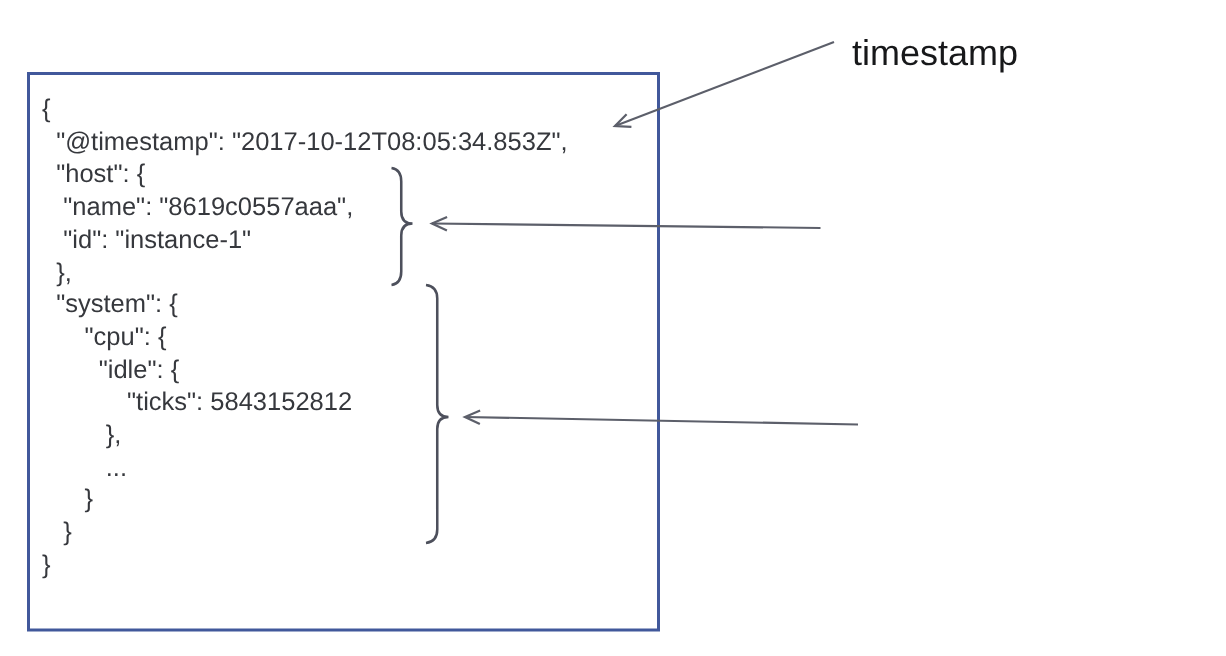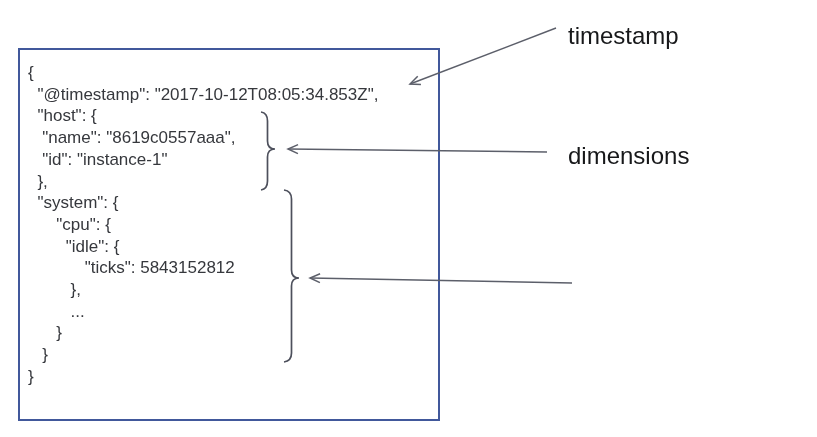--- a/index.html
+++ b/index.html
@@ -89,16 +89,15 @@
       <line x1="547" y1="152" x2="288" y2="149" marker-end="url(#ah)"></line>
     </g>
 
     <g stroke-width="1.4" fill="none" stroke="#5c5f6a">
       <line x1="572" y1="283" x2="310" y2="278" marker-end="url(#ah)"></line>
     </g>
   </svg>
 
   <div class="label label-timestamp">timestamp</div>
 
-  <div class="label label-dimensions">dimensions</div>
 
 
 </div>
 
 </body></html>

